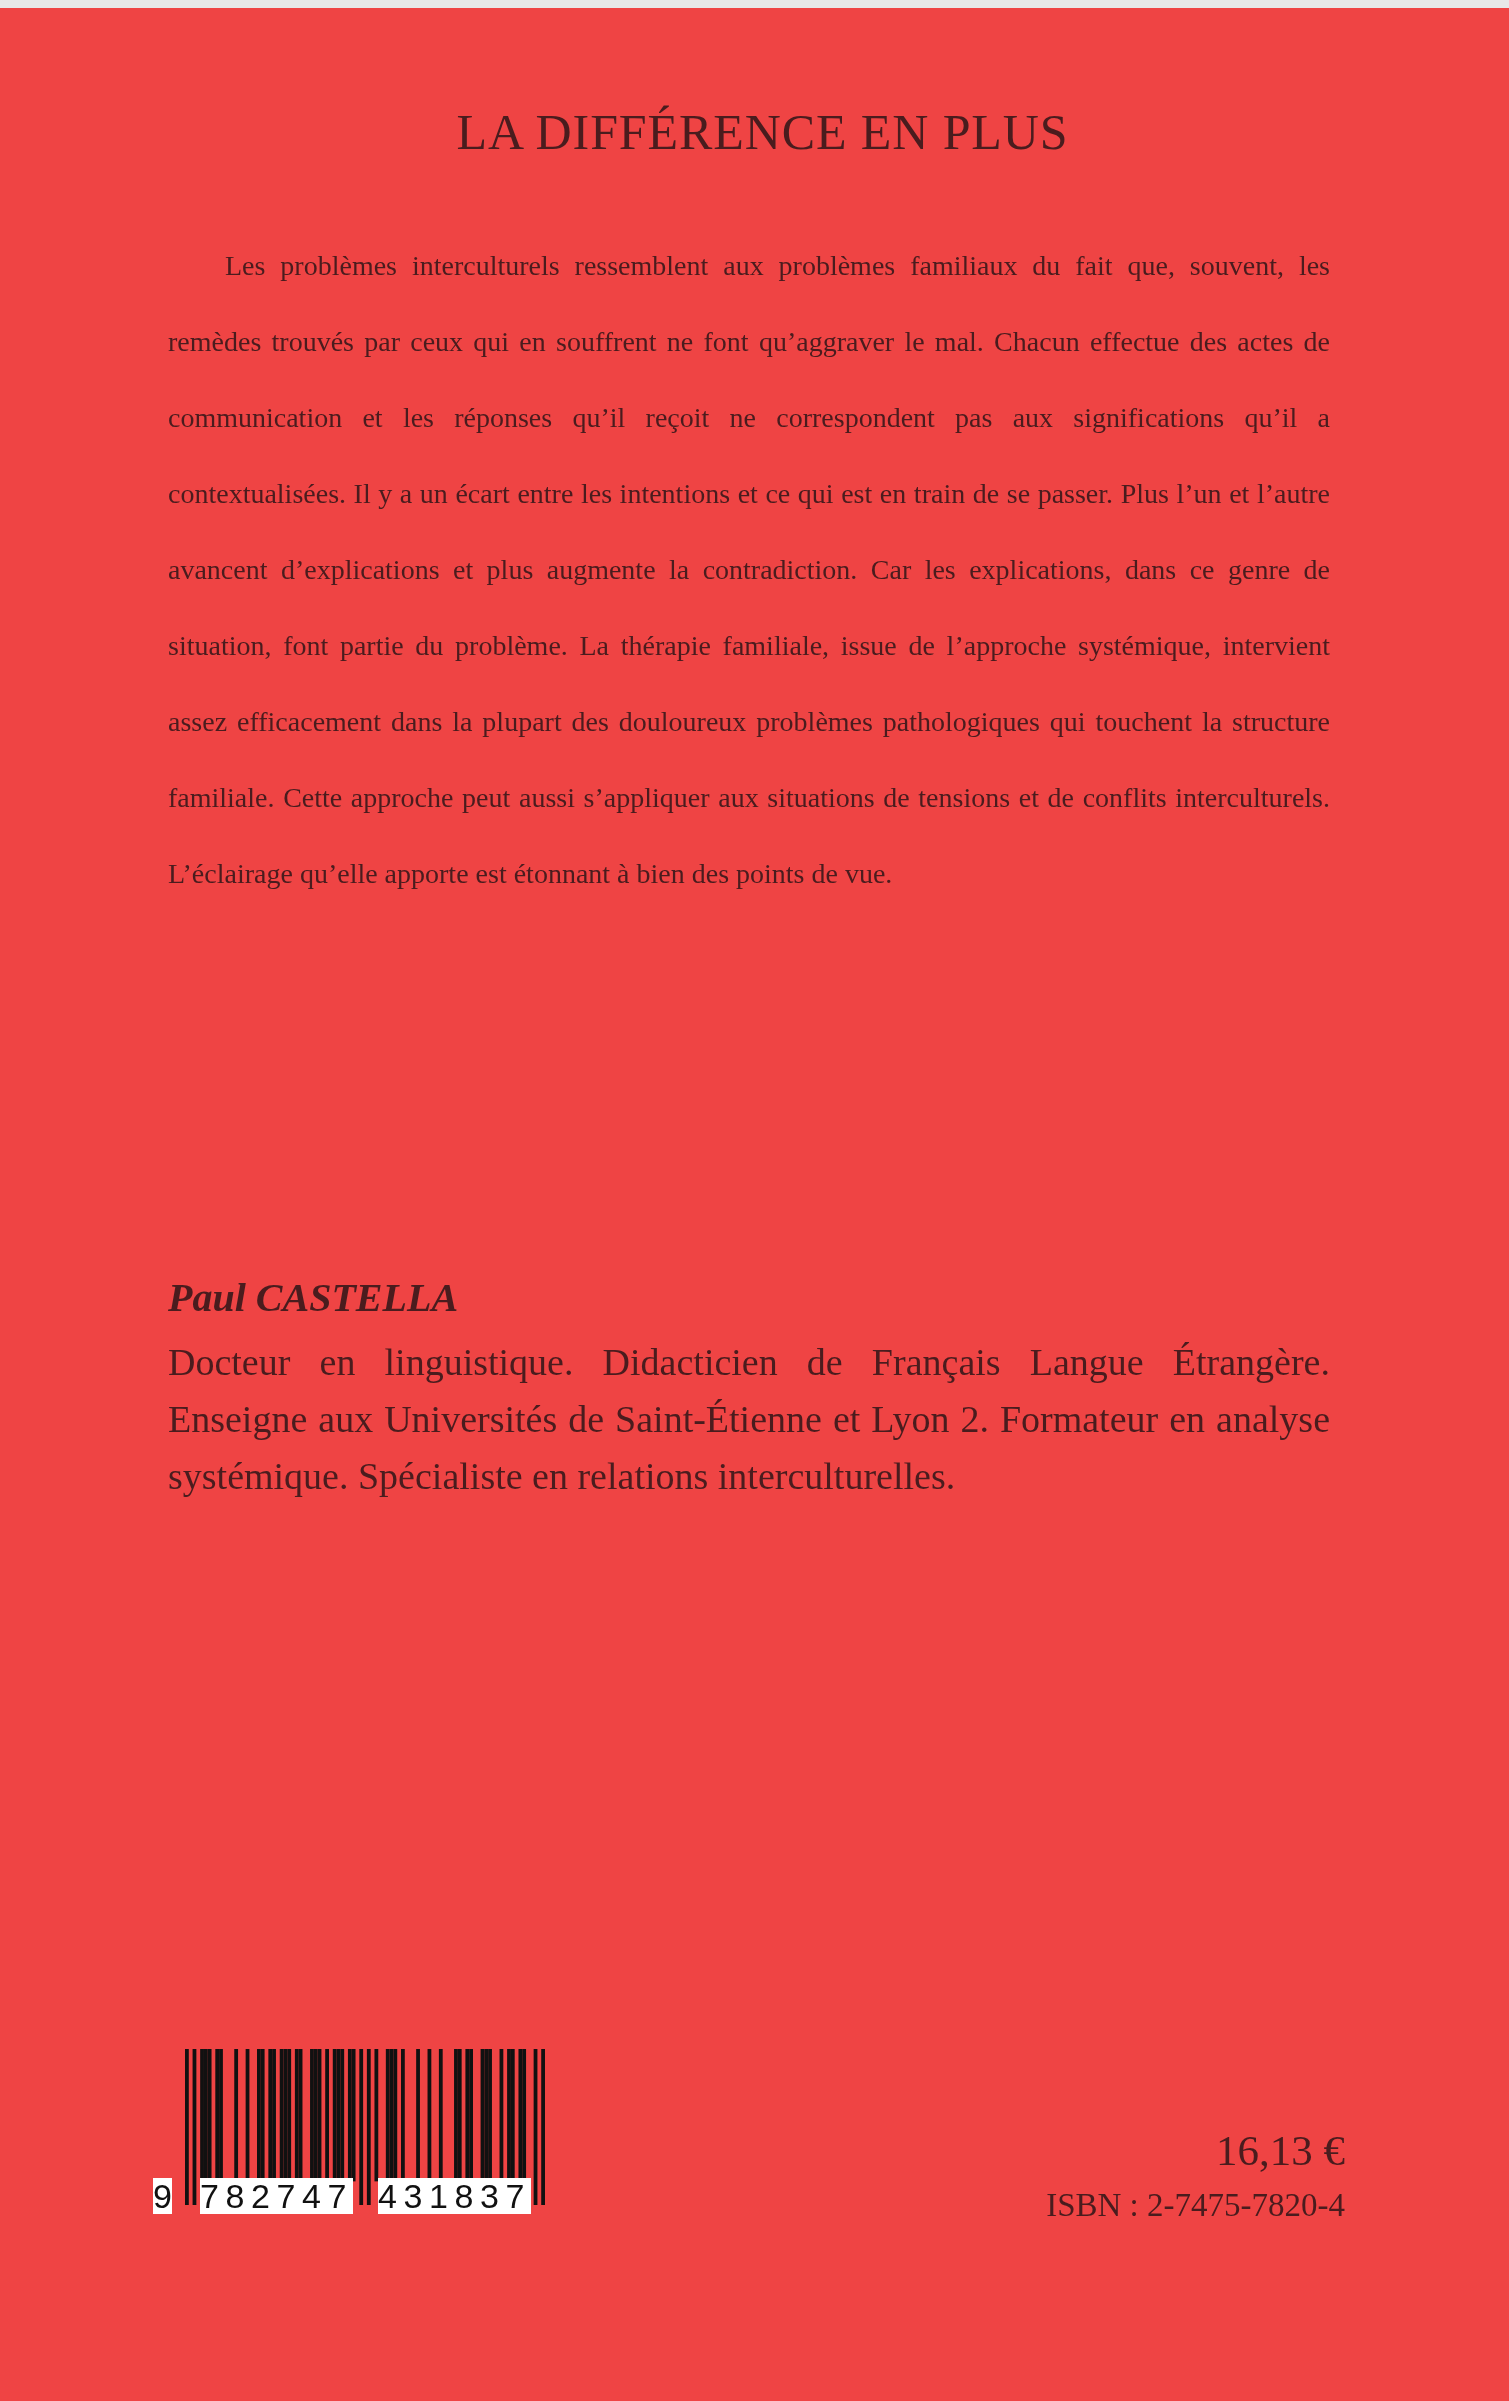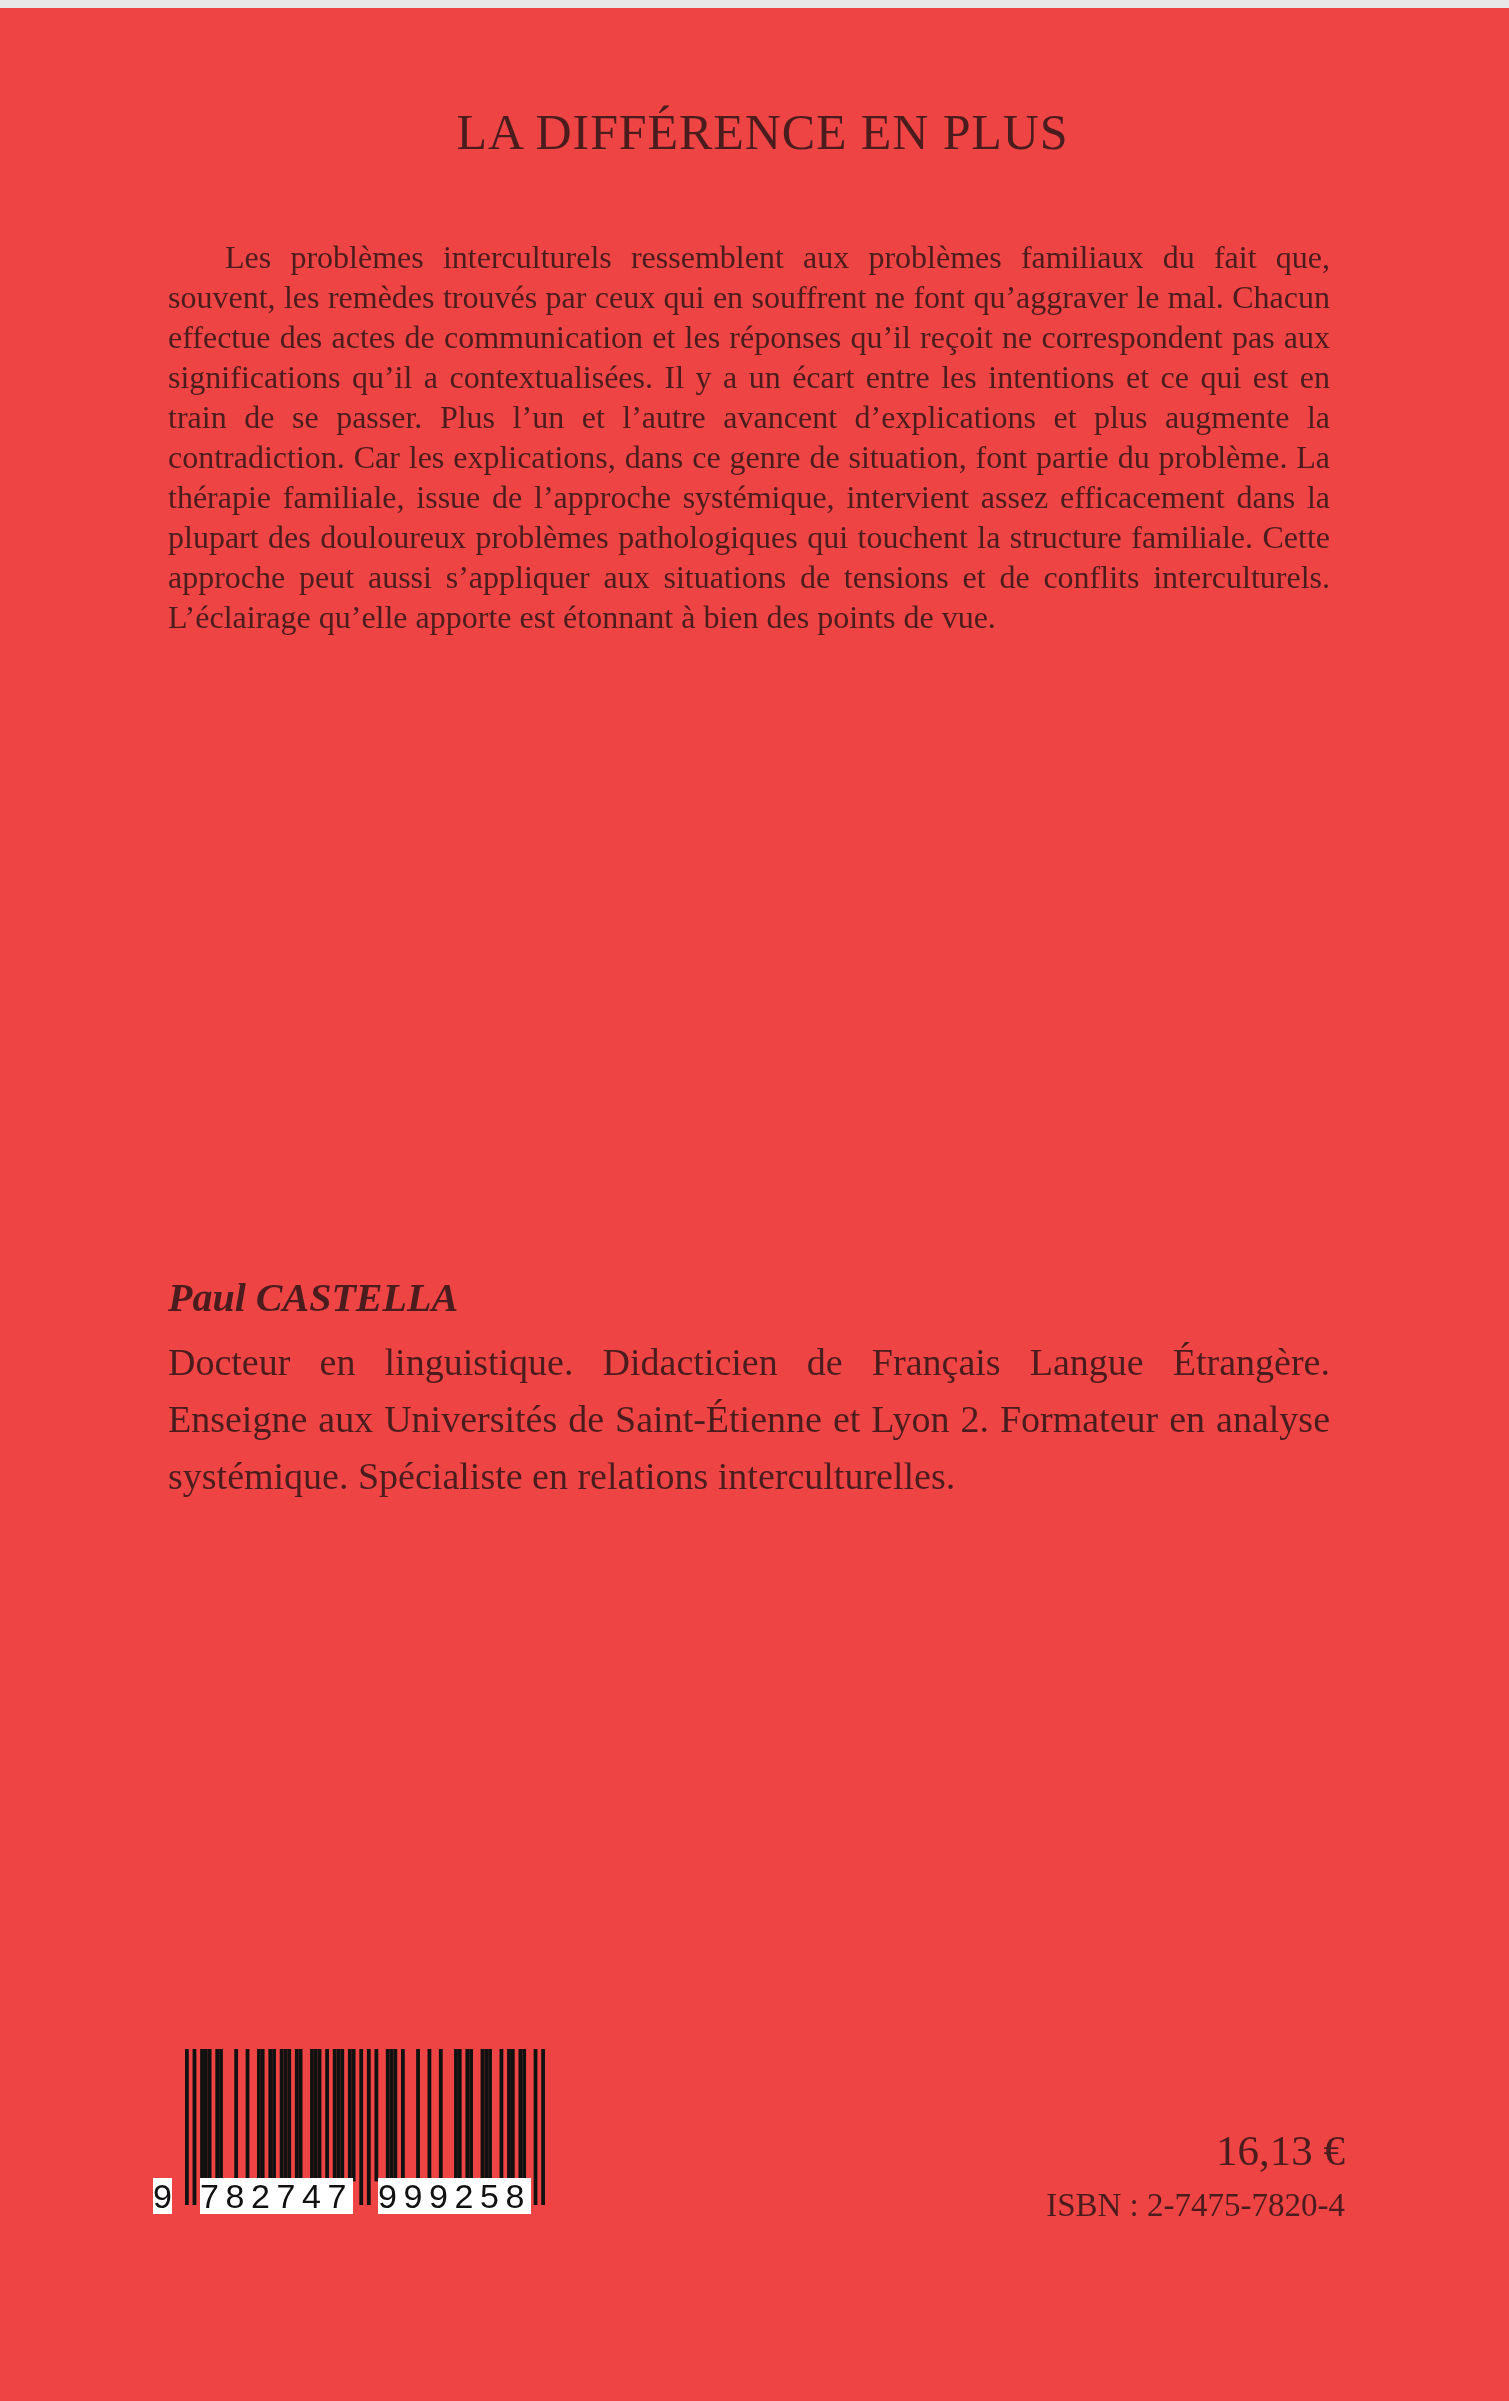--- a/index.html
+++ b/index.html
@@ -23,25 +23,25 @@
     top: 95px;
     left: 0;
     width: 100%;
     text-align: center;
     font-size: 50px;
     letter-spacing: 0.9px;
     font-weight: 400;
   }
   .synopsis {
     position: absolute;
-    top: 229px;
+    top: 220px;
     left: 168px;
     width: 1162px;
-    font-size: 32px;
-    line-height: 40px;
+    font-size: 28px;
+    line-height: 76px;
     text-align: justify;
     text-indent: 57px;
   }
   .author-block {
     position: absolute;
     top: 1266px;
     left: 168px;
     width: 1162px;
   }
   .author-name {
@@ -183,21 +183,21 @@
         <rect x="340" y="0" width="4" height="140"></rect>
         <rect x="344" y="0" width="4" height="140"></rect>
         <rect x="352" y="0" width="4" height="140"></rect>
         <rect x="356" y="0" width="4" height="140"></rect>
         <rect x="368" y="0" width="4" height="165"></rect>
         <rect x="376" y="0" width="4" height="165"></rect>
       </svg>
     <div class="barcode-digits">
       <span class="bd-first">9</span>
       <span class="bd-left">782747</span>
-      <span class="bd-right">999258</span>
+      <span class="bd-right">431837</span>
     </div>
   </div>
 
   <div class="price">16,13 €</div>
 
   <div class="isbn">ISBN : 2-7475-7820-4</div>
 
 </div>
 
 

